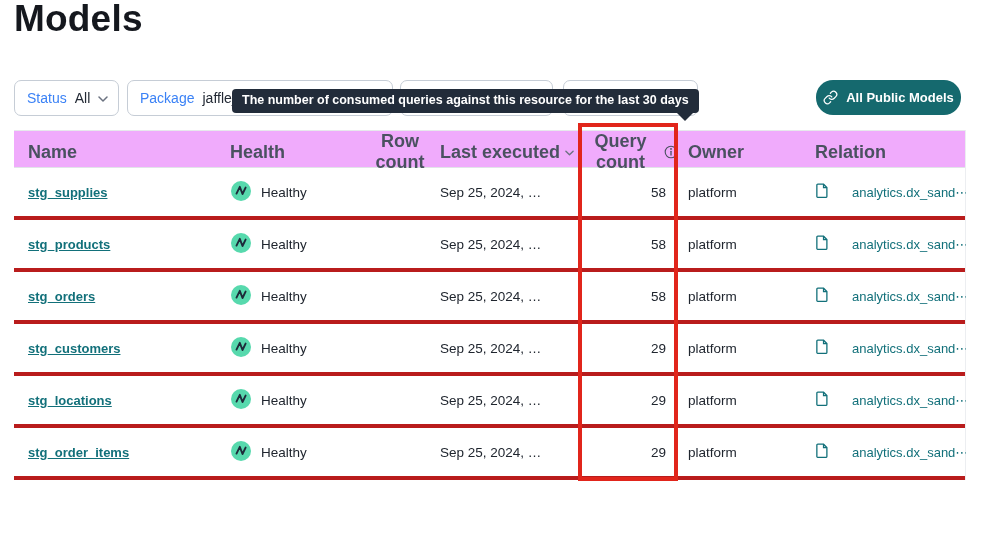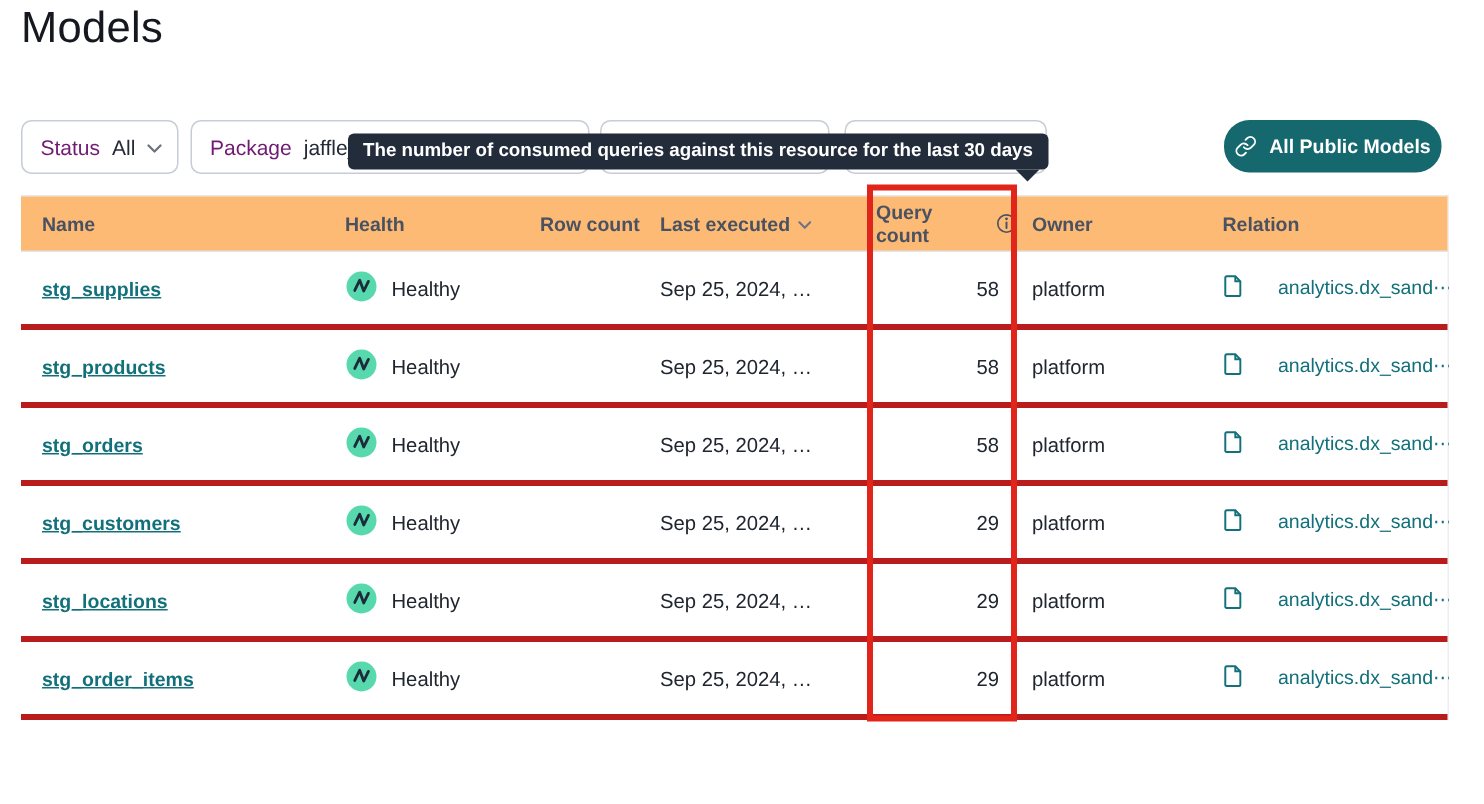--- a/index.html
+++ b/index.html
@@ -2,31 +2,31 @@
 <html><head>
 <meta charset="utf-8">
 <style>
   * { box-sizing: border-box; }
   html,body { margin:0; padding:0; background:#fff; }
   body { font-family:"Liberation Sans","DejaVu Sans",sans-serif; color:#20262f; }
   .page { position:relative; width:989px; height:536px; background:#fff; overflow:hidden; }
 
   .page-title {
     position:absolute; left:14px; top:2px; margin:0;
-    font-size:29px; font-weight:400; color:#15181e; line-height:34px; letter-spacing:.2px;
+    font-size:37px; font-weight:700; color:#15181e; line-height:34px; letter-spacing:.2px;
   }
 
   
   .filter {
     position:absolute; top:80px; height:36px; background:#fff;
     border:1px solid #c6cdd6; border-radius:7px;
     display:flex; align-items:center; gap:8px; padding:0 12px;
     font-size:14px; color:#232a35; cursor:pointer;
   }
-  .filter .flabel { color:#701a75; }
+  .filter .flabel { color:#3b82f6; }
   .filter .fvalue { color:#232a35; }
   .filter-status  { left:14px;  width:105px; }
   .filter-package { left:127px; width:266px; }
   .filter-c1      { left:400px; width:153px; }
   .filter-c2      { left:563px; width:135px; justify-content:flex-end; }
   .chev { display:inline-flex; margin-top:2px; }
 
   .public-models-btn {
     position:absolute; left:816px; top:80px; width:145px; height:35px;
     background:#15696E; color:#fff; border:none; border-radius:17px;
@@ -47,23 +47,23 @@
   }
 
   
   .table { position:absolute; left:14px; top:130px; width:952px; border-right:1px solid #eceef1; }
   .thead, .trow {
     display:grid;
     grid-template-columns:216px 130px 80px 138px 100px 137px 151px;
     align-items:center;
   }
   .thead {
-    height:38px; background:#fdba74;
+    height:38px; background:#f0abfc;
     border-top:1px solid #e7e9ec; border-bottom:1px solid #e1e4e8;
-    font-size:13px; font-weight:700; color:#4a5160;
+    font-size:18px; font-weight:700; color:#4a5160;text-align:center;
   }
   .thead .th { display:flex; align-items:center; gap:5px; }
   .th-name { padding-left:14px; }
   .th-query { padding-left:6px; }
   .th-owner { padding-left:10px; }
   .trow { height:52px; border-bottom:4px solid #b91c1c; font-size:13.5px; }
   .cell-name { padding-left:14px; }
   .model-link { color:#12707A; font-weight:700; font-size:13px; text-decoration:underline; cursor:pointer; }
   .cell-health { display:flex; align-items:center; gap:9px; }
   .cell-query { text-align:right; padding-right:12px; font-size:13.5px; color:#20262f; }

